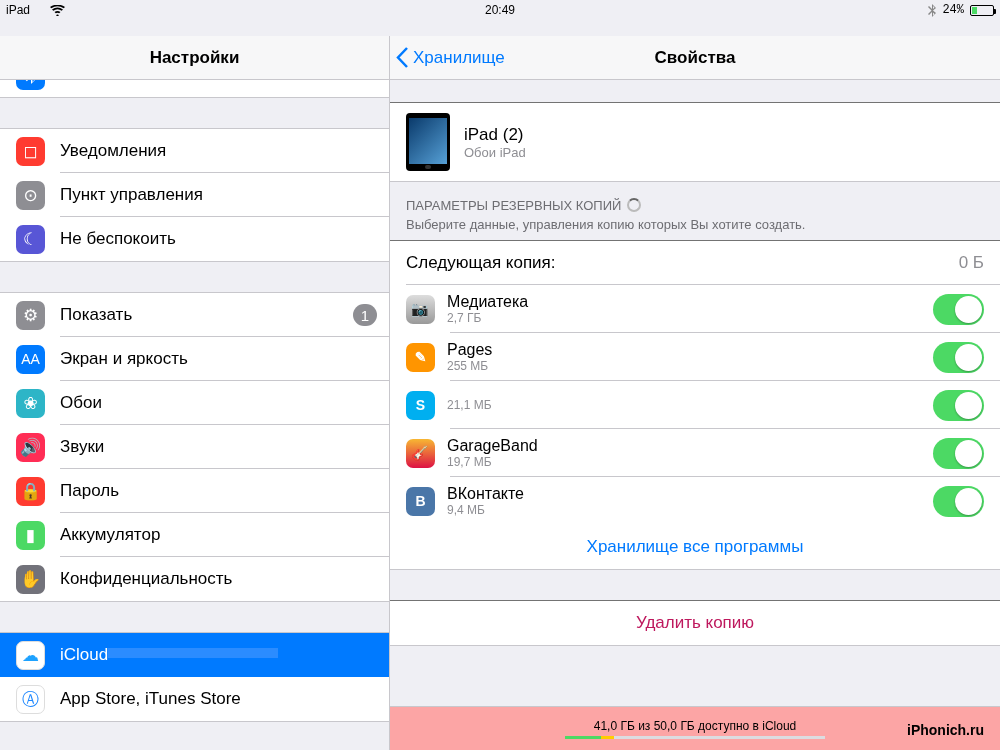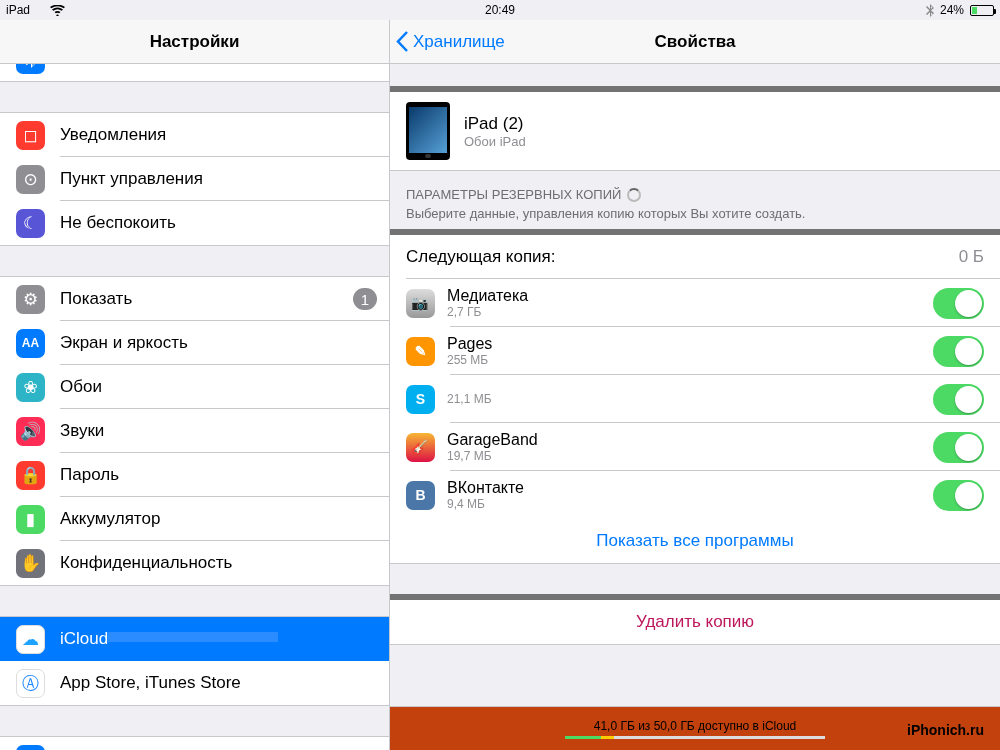--- a/index.html
+++ b/index.html
@@ -1,26 +1,26 @@
 <!DOCTYPE html>
 <html><head>
 <meta charset="utf-8">
 <style>
   * { box-sizing: border-box; margin: 0; padding: 0; }
   html, body { width: 1000px; height: 750px; font-family: -apple-system, "Helvetica Neue", Helvetica, Arial, sans-serif; font-size: 17px; color: #000; overflow: hidden; background:#efeff4;}
   .status-bar { position:absolute; top:0; left:0; right:0; height:20px; font-size:12px; color:#000; display:flex; align-items:center; padding:0 6px; z-index:10;}
   .status-left { display:flex; align-items:center; gap:20px;}
   .status-center { position:absolute; left:50%; transform:translateX(-50%);}
-  .status-right { margin-left:auto; display:flex; align-items:center; gap:6px;}
+  .status-right { margin-left:auto; display:flex; align-items:center; gap:6px;font-family:Liberation Mono, monospace;}
   .wifi-icon svg, .bt-icon svg { display:block;}
   .battery { display:inline-flex; align-items:center; }
   .battery .shell { width:24px; height:11px; border:1px solid #000; border-radius:2px; position:relative; display:inline-block;}
   .battery .shell::after { content:""; position:absolute; right:-3px; top:3px; width:2px; height:5px; background:#000; border-radius:0 1px 1px 0;}
   .battery .fill { position:absolute; left:1px; top:1px; bottom:1px; width:24%; background:#4cd964;}
-  .columns { display:flex; width:100%; height:100%; padding-top:20px;}
+  .columns { display:flex; width:100%; height:100%; padding-top:36px;}
   .sidebar { width:390px; height:100%; background:#efeff4; border-right:1px solid #c8c7cc; display:flex; flex-direction:column; overflow:hidden;}
   .sidebar-header { height:44px; display:flex; align-items:center; justify-content:center; border-bottom:1px solid #c8c7cc; background:#f7f7f8;}
   .sidebar-header h1 { font-size:17px; font-weight:600;}
   .sidebar-scroll { flex:1; overflow-y:auto;}
   .cell-group { background:#fff; border-top:1px solid #c8c7cc; border-bottom:1px solid #c8c7cc;}
   .group-gap { height:30px;}
   .cell { display:flex; align-items:center; min-height:44px; padding-left:16px; position:relative;}
   .cell .sep { position:absolute; left:60px; right:0; bottom:0; height:1px; background:#c8c7cc;}
   .cell:last-child .sep { display:none;}
   .cell .icon { width:29px; height:29px; border-radius:7px; margin-right:15px; flex-shrink:0; display:flex; align-items:center; justify-content:center;}
@@ -31,48 +31,48 @@
   .badge { background:#8e8e93; color:#fff; border-radius:12px; min-width:24px; height:22px; display:inline-flex; align-items:center; justify-content:center; font-size:15px; padding:0 8px; margin-right:12px;}
   .cell.selected .icloud-sub { background:#2b8cff; height:10px; width:170px; display:block; margin-top:3px;}
   .cell .icloud-wrap { display:flex; flex-direction:row;}
 
   .detail-pane { flex:1; height:100%; background:#efeff4; display:flex; flex-direction:column; overflow:hidden;}
   .detail-nav { height:44px; background:#f7f7f8; border-bottom:1px solid #c8c7cc; display:flex; align-items:center; position:relative;}
   .back { color:#007aff; font-size:17px; display:flex; align-items:center; padding-left:6px; gap:4px;}
   .back svg { width:13px; height:21px;}
   .detail-title { position:absolute; left:50%; transform:translateX(-50%); font-size:17px; font-weight:600;}
   .detail-scroll { flex:1; overflow-y:auto; padding:0;}
-  .d-group { background:#fff; border-top:6px solid #737373; border-bottom:1px solid #c8c7cc;}
+  .d-group { background:#fff; border-top:1px solid #737373; border-bottom:1px solid #c8c7cc;}
   .d-cell { display:flex; align-items:center; min-height:44px; padding:0 16px; position:relative;}
   .d-cell .dsep { position:absolute; left:16px; right:0; bottom:0; height:1px; background:#c8c7cc;}
   .d-cell:last-child .dsep { display:none;}
   .d-cell.appcell .dsep { left:60px;}
   .d-cell .dl { flex:1;}
   .d-cell .dv { color:#8e8e93;}
   .device-cell { display:flex; align-items:center; padding:10px 16px;}
   .device-img { width:44px; height:58px; background:#000; border-radius:4px; position:relative; margin-right:14px; flex-shrink:0;}
   .device-img::before { content:""; position:absolute; left:3px; right:3px; top:5px; bottom:7px; background:linear-gradient(135deg,#0a3a6b,#56a0d6);}
   .device-img::after { content:""; position:absolute; bottom:2px; left:50%; transform:translateX(-50%); width:6px; height:4px; border-radius:2px; background:#333;}
   .device-title { font-size:17px;}
   .device-sub { font-size:13px; color:#8e8e93;}
-  .sect-header { padding:8px 16px 4px; color:#6d6d72; font-size:13px; display:flex; align-items:flex-end; gap:6px;}
+  .sect-header { padding:8px 16px 4px; color:#6d6d72; font-size:13px; display:flex; align-items:flex-start; gap:6px;}
   .sect-header .caps { text-transform:uppercase;}
   .spinner { width:14px; height:14px; border:2px solid #bbb; border-top-color:#666; border-radius:50%; display:inline-block;}
   .sect-caption { padding:0 16px 8px; color:#6d6d72; font-size:13px;}
   .app-icon { width:29px; height:29px; border-radius:7px; margin-right:12px; flex-shrink:0; display:flex; align-items:center; justify-content:center; font-size:14px; font-weight:600; color:#fff;}
   .app-label { font-size:16px; line-height:1.1;}
   .app-size { font-size:12px; color:#8e8e93;}
   .app-col { flex:1; display:flex; flex-direction:column; justify-content:center;}
   .d-cell.appcell { min-height:48px; padding-top:4px; padding-bottom:4px;}
   .toggle { width:51px; height:31px; border-radius:16px; background:#4cd964; position:relative; flex-shrink:0;}
   .toggle::after { content:""; position:absolute; right:2px; top:2px; width:27px; height:27px; background:#fff; border-radius:50%; box-shadow:0 1px 2px rgba(0,0,0,0.3);}
   .show-all { justify-content:center; color:#007aff;}
   .show-all .dl { flex:none;}
   .delete { justify-content:center; color:#be185d;}
-  .footer { position:absolute; bottom:0; left:390px; right:0; height:44px; background:#c2410c; border-top:1px solid #c8c7cc; display:flex; flex-direction:column; align-items:center; justify-content:center; gap:3px;}
+  .footer { position:absolute; bottom:0; left:390px; right:0; height:44px; background:#fca5a5; border-top:1px solid #c8c7cc; display:flex; flex-direction:column; align-items:center; justify-content:center; gap:3px;}
   .footer-text { font-size:12px; color:#000;}
   .progress { width:260px; height:3px; background:#dcdce0; position:relative;}
   .progress .used { position:absolute; left:0; top:0; bottom:0; background:#4cd964;}
   .progress .other { position:absolute; top:0; bottom:0; background:#ffcc00;}
   .watermark { position:absolute; right:16px; bottom:12px; font-size:14px; color:#000; font-weight:600; display:flex; align-items:center; gap:6px;}
   .watermark .apple { font-size:18px;}
 
   .ic-red { background:#ff3b30;} .ic-grey { background:#8e8e93;} .ic-purple { background:#5856d6;}
   .ic-blue { background:#007aff;} .ic-darkgrey { background:#72727a;} .ic-pink { background:#ff2d55;}
   .ic-green { background:#4cd964;} .ic-white { background:#fff; border:1px solid #ddd;}
@@ -146,21 +146,21 @@
       </div>
       <div class="group-gap"></div>
       <div class="cell-group">
         <div class="cell">
           <span class="icon ic-grey" style="color:#fff">⚙</span>
           <span class="label">Показать</span>
           <span class="badge">1</span>
             <span class="sep"></span>
         </div>
         <div class="cell">
-          <span class="icon ic-blue" style="color:#fff;font-size:12px;font-weight:700">AA</span>
+          <span class="icon ic-blue" style="color:#fff;font-size:14px;font-weight:400">AA</span>
           <span class="label">Экран и яркость</span>
             <span class="sep"></span>
         </div>
         <div class="cell">
           <span class="icon" style="background:#2db5c7;color:#fff">❀</span>
           <span class="label">Обои</span>
             <span class="sep"></span>
         </div>
         <div class="cell">
           <span class="icon ic-pink" style="color:#fff">🔊</span>
@@ -279,21 +279,21 @@
             <div class="d-cell appcell">
               <span class="app-icon ic-vk">B</span>
               <span class="app-col">
                 <span class="app-label">ВКонтакте</span>
                 <span class="app-size">9,4 МБ</span>
               </span>
               <span class="toggle"></span>
             </div>
           </div>
         <div class="d-cell show-all">
-          <span class="dl">Показать все программы</span>
+          <span class="dl">Хранилище все программы</span>
         </div>
       </div>
       <div style="height:30px"></div>
       <div class="d-group">
         <div class="d-cell delete">
           <span>Удалить копию</span>
         </div>
       </div>
       <div style="height:70px"></div>
     </div>

